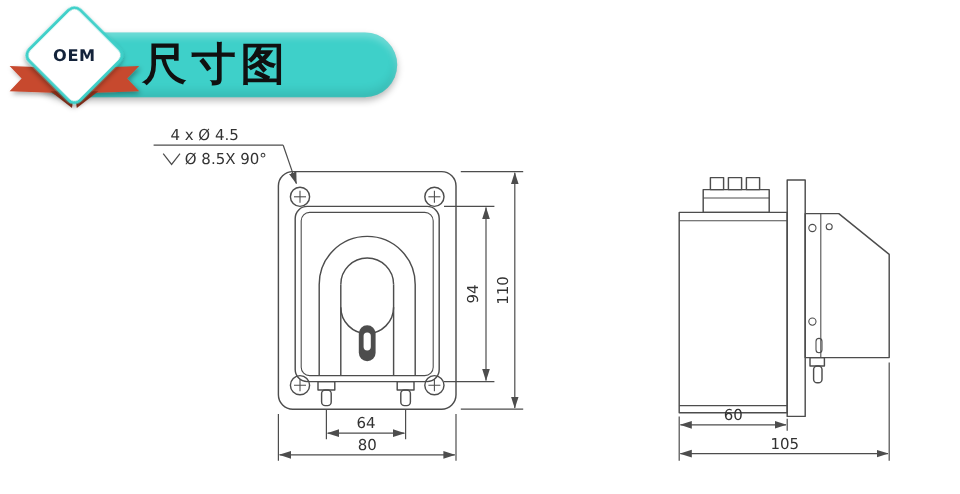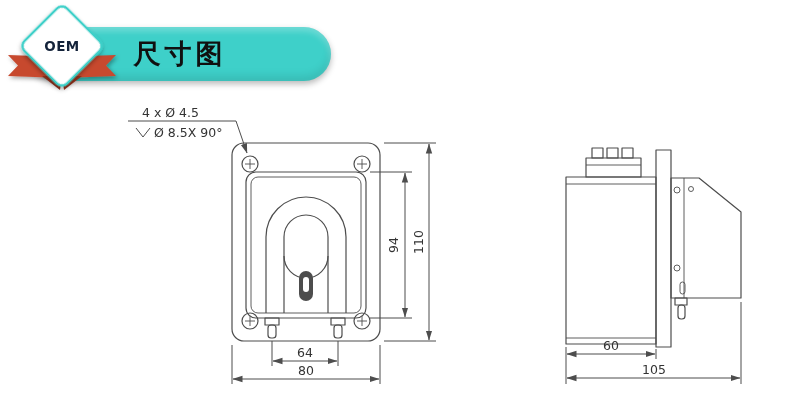--- a/index.html
+++ b/index.html
@@ -12,21 +12,21 @@
   .title-banner {
     position:absolute; left:29px; top:27px; width:302px; height:54px;
     background:var(--accent-color,#3ed0c9);
     border-radius:27px; z-index:1;
     box-shadow:0 3px 6px rgba(0,0,0,.28),
                inset 0 4px 6px rgba(255,255,255,.28),
                inset 0 -5px 8px rgba(0,0,0,.10);
     display:flex; align-items:center; justify-content:center;
   }
   .title-text {
-    font-size:27px; font-weight:bold; color:#101010; letter-spacing:4px;
+    font-size:37px; font-weight:bold; color:#101010; letter-spacing:4px;
     font-family:"DejaVu Sans", sans-serif;
   }
   .badge-svg { position:absolute; left:4px; top:2px; z-index:2; }
 
   .ln    { stroke:var(--line-color,#4d4d4d); fill:none; stroke-width:1.2; stroke-linejoin:round; }
   .ln-thin { stroke:var(--line-color,#4d4d4d); fill:none; stroke-width:0.9; }
   .dim   { stroke:var(--line-color,#4d4d4d); fill:none; stroke-width:1; }
   .solid { fill:var(--line-color,#4d4d4d); stroke:none; }
   .dimtxt {
     fill:var(--text-color,#333333); stroke:none;

